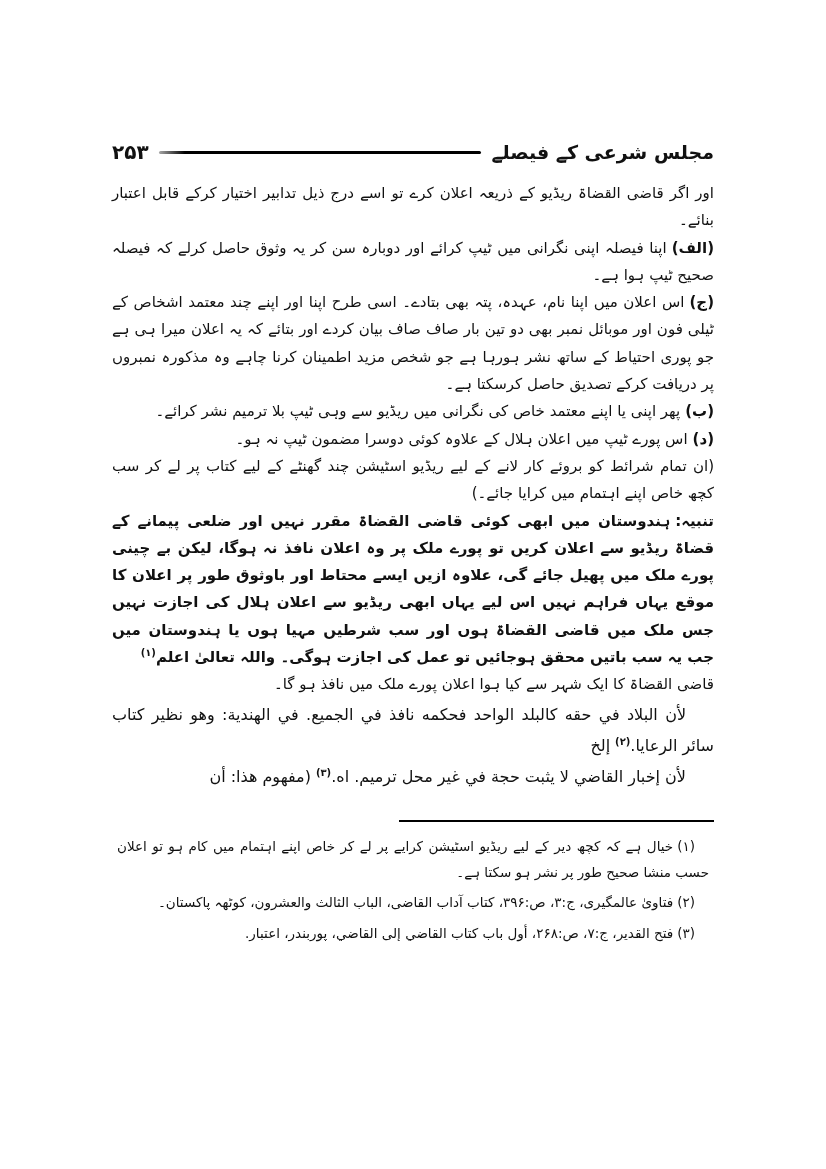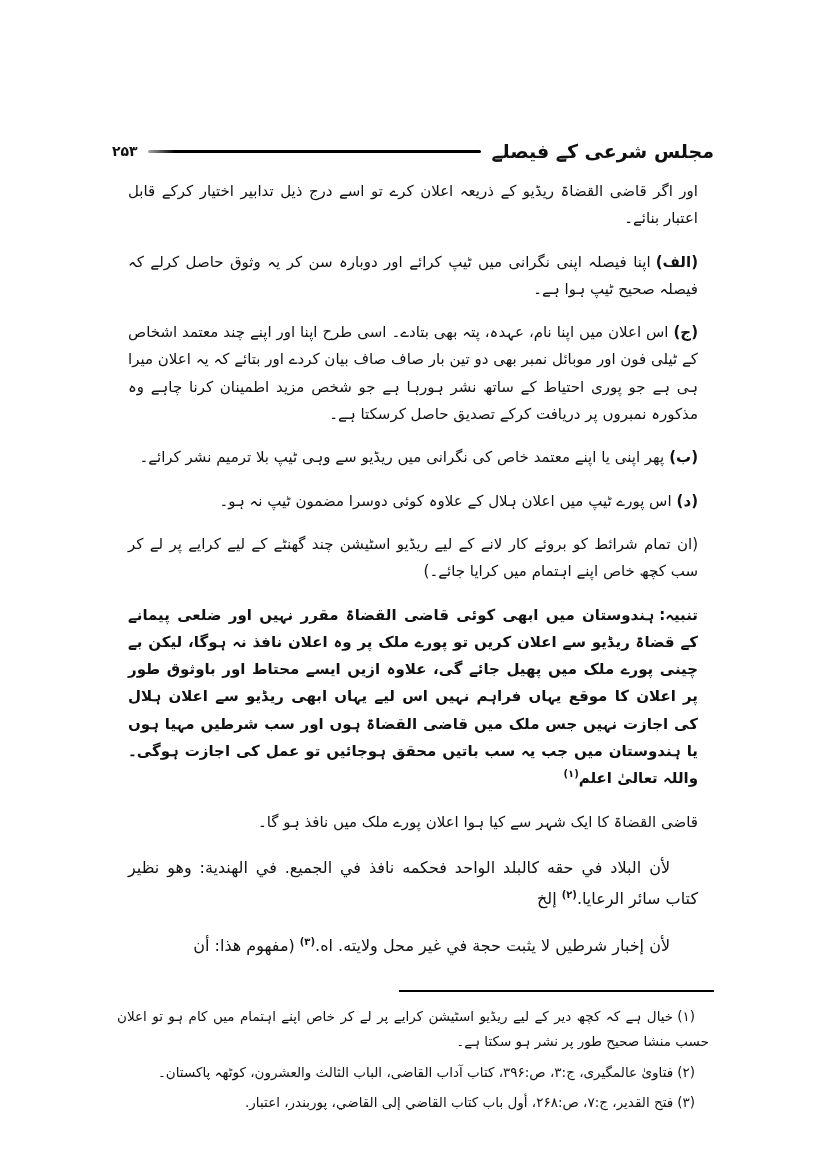--- a/index.html
+++ b/index.html
@@ -29,26 +29,26 @@
     white-space: nowrap;
   }
   .header-rule {
     flex: 1;
     height: 3px;
     background: linear-gradient(to left, #000 0%, #000 92%, rgba(0,0,0,.35) 100%);
     border-radius: 2px;
     align-self: center;
   }
   .page-number {
-    font-size: 14px;
+    font-size: 20px;
     font-weight: bold;
     white-space: nowrap;
   }
   
-  .page-body p { margin: 16px; }
+  .page-body p { margin: 0; }
   .para {
     font-size: 15px;
     line-height: 1.82;
     text-align: justify;
   }
   .item-label {
     font-weight: bold;
     margin-inline-end: 5px;
   }
   .paren-note { }
@@ -118,38 +118,38 @@
 
     <p class="para">
       <span class="item-label">(ب)</span><span>پھر اپنی یا اپنے معتمد خاص کی نگرانی میں ریڈیو سے وہی ٹیپ بلا ترمیم نشر کرائے۔</span>
     </p>
 
     <p class="para">
       <span class="item-label">(د)</span><span>اس پورے ٹیپ میں اعلان ہلال کے علاوہ کوئی دوسرا مضمون ٹیپ نہ ہو۔</span>
     </p>
 
     <p class="para paren-note">
-      <span>(ان تمام شرائط کو بروئے کار لانے کے لیے ریڈیو اسٹیشن چند گھنٹے کے لیے کرایے پر لے کر سب کچھ خاص اپنے اہتمام میں کرایا جائے۔)</span>
+      <span>(ان تمام شرائط کو بروئے کار لانے کے لیے ریڈیو اسٹیشن چند گھنٹے کے لیے کتاب پر لے کر سب کچھ خاص اپنے اہتمام میں کرایا جائے۔)</span>
     </p>
 
     <p class="para tanbih">
       <span class="tanbih-label">تنبیہ:</span><span>ہندوستان میں ابھی کوئی قاضی القضاۃ مقرر نہیں اور ضلعی پیمانے کے قضاۃ ریڈیو سے اعلان کریں تو پورے ملک پر وہ اعلان نافذ نہ ہوگا، لیکن بے چینی پورے ملک میں پھیل جائے گی، علاوہ ازیں ایسے محتاط اور باوثوق طور پر اعلان کا موقع یہاں فراہم نہیں اس لیے یہاں ابھی ریڈیو سے اعلان ہلال کی اجازت نہیں جس ملک میں قاضی القضاۃ ہوں اور سب شرطیں مہیا ہوں یا ہندوستان میں جب یہ سب باتیں محقق ہوجائیں تو عمل کی اجازت ہوگی۔ واللہ تعالیٰ اعلم</span><sup class="fn-ref">(۱)</sup>
     </p>
 
     <p class="para">
       <span>قاضی القضاۃ کا ایک شہر سے کیا ہوا اعلان پورے ملک میں نافذ ہو گا۔</span>
     </p>
 
     <p class="arabic-quote" lang="ar">
       <span>لأن البلاد في حقه كالبلد الواحد فحكمه نافذ في الجميع. في الهندية: وهو نظير كتاب سائر الرعايا.</span><sup class="fn-ref">(۲)</sup><span class="quote-tail">إلخ</span>
     </p>
 
 
     <p class="arabic-quote" lang="ar">
-      <span>لأن إخبار شرطیں لا يثبت حجة في غير محل ولايته. اه.</span><sup class="fn-ref">(۳)</sup><span class="quote-tail">(مفهوم هذا: أن</span>
+      <span>لأن إخبار القاضي لا يثبت حجة في غير محل ترمیم. اه.</span><sup class="fn-ref">(۳)</sup><span class="quote-tail">(مفهوم هذا: أن</span>
     </p>
 
   </main>
 
   <footer class="footnotes">
     <div class="footnote-rule"></div>
 
     <p class="footnote">
       <span class="fn-marker">(۱)</span><span>خیال ہے کہ کچھ دیر کے لیے ریڈیو اسٹیشن کرایے پر لے کر خاص اپنے اہتمام میں کام ہو تو اعلان حسب منشا صحیح طور پر نشر ہو سکتا ہے۔</span>
     </p>

